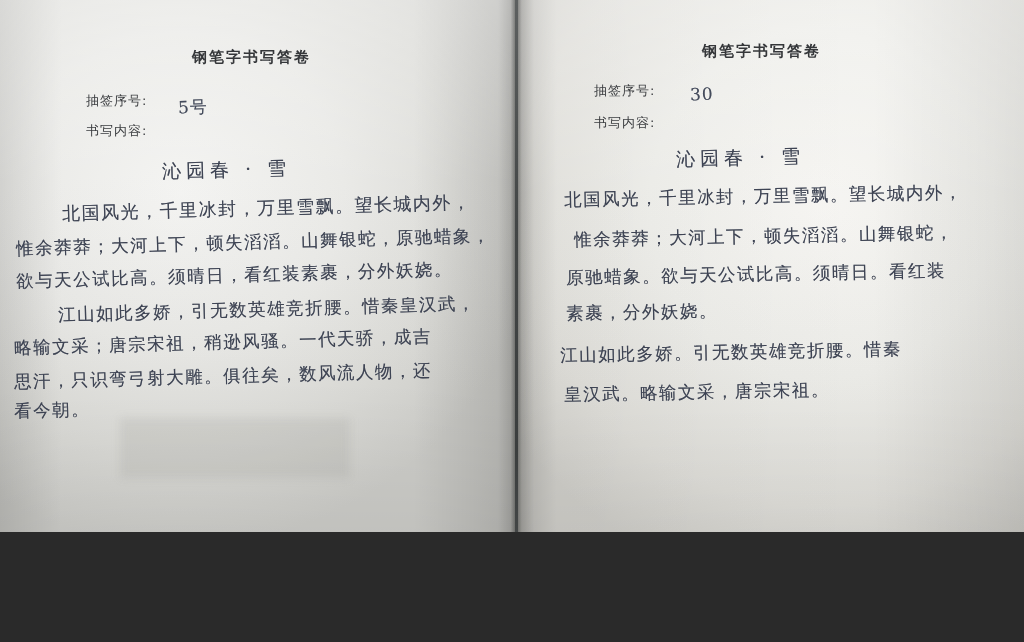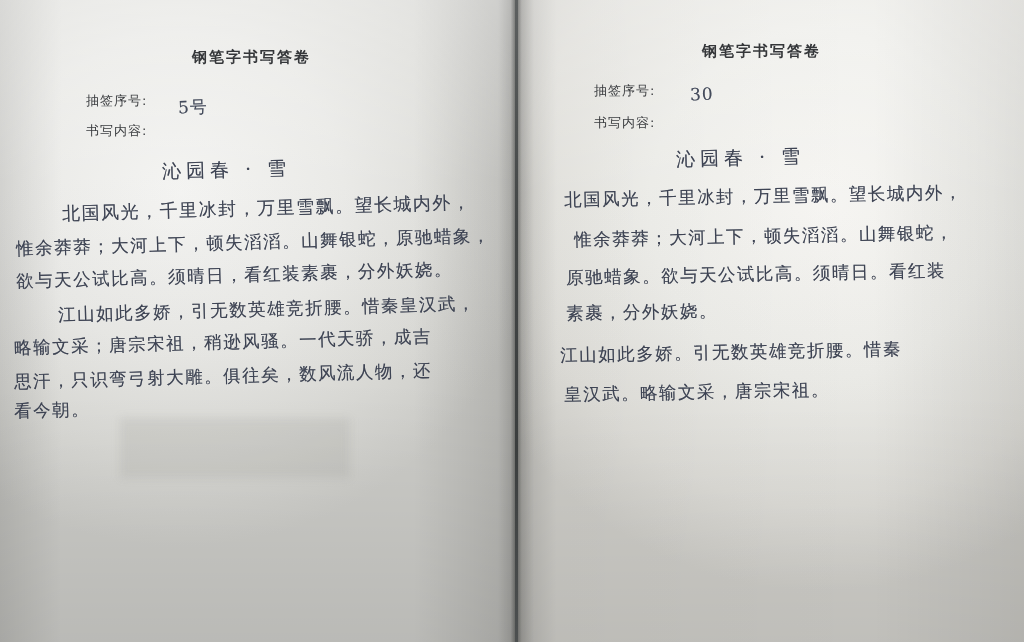--- a/index.html
+++ b/index.html
@@ -3,21 +3,21 @@
 <meta charset="utf-8">
 <style>
   html, body {
     margin: 0;
     padding: 0;
     background: #2a2a2a;
   }
   .scene {
     position: relative;
     width: 1024px;
-    height: 642px;
+    height: 532px;
     overflow: hidden;
     font-family: "DejaVu Sans", sans-serif;
     background: #8e9192;
   }
 
   
   .sheet {
     position: absolute;
     top: 0;
     height: 642px;

